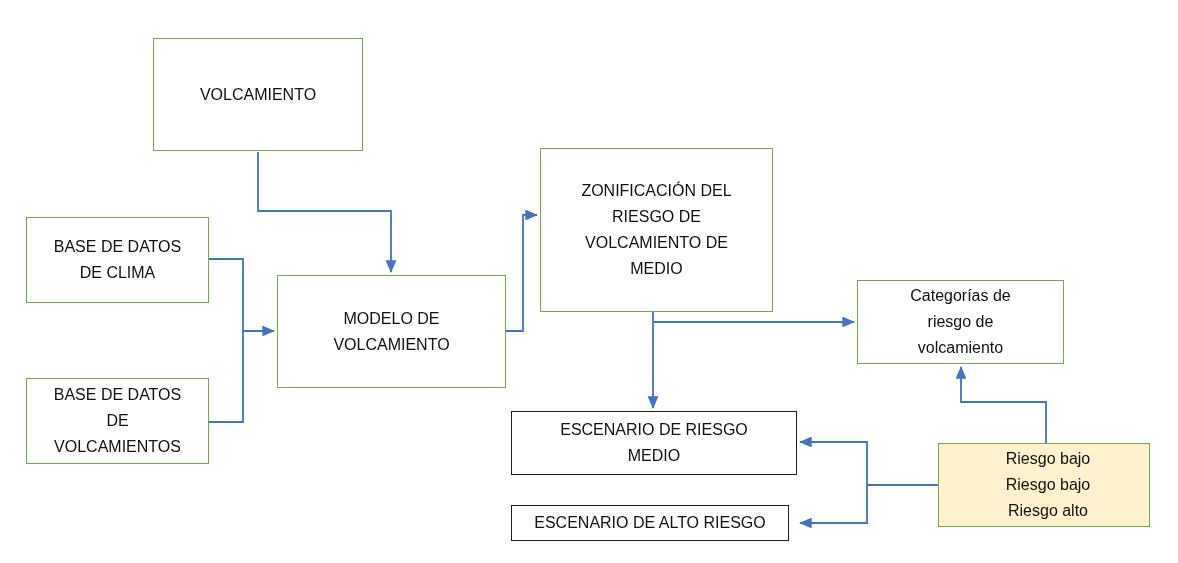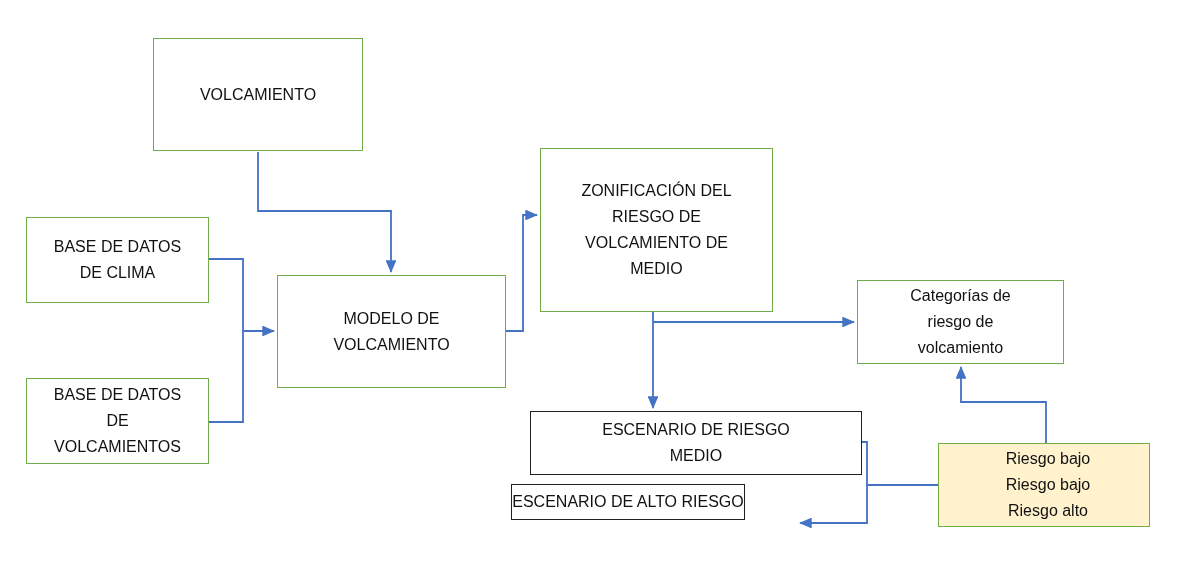--- a/index.html
+++ b/index.html
@@ -40,22 +40,22 @@
   .node.black-border { border-color: var(--box_border_black); border-width: 1.4px; }
   .node.highlight { background: var(--highlight_fill); }
 
   
   #n-probabilidad      { left: 153px; top: 38px;  width: 210px; height: 113px; }
   #n-base-clima        { left: 26px;  top: 217px; width: 183px; height: 86px; }
   #n-base-volcamientos { left: 26px;  top: 378px; width: 183px; height: 86px; }
   #n-modelo            { left: 277px; top: 275px; width: 229px; height: 113px; justify-content: center; }
   #n-zonificacion      { left: 540px; top: 148px; width: 233px; height: 164px; line-height: 26px; }
   #n-categorias        { left: 857px; top: 280px; width: 207px; height: 84px; }
-  #n-escenario-medio   { left: 530px; top: 411px; width: 332px; height: 64px; }
-  #n-escenario-alto    { left: 511px; top: 484px; width: 234px; height: 36px; }
+  #n-escenario-medio   { left: 511px; top: 411px; width: 286px; height: 64px; }
+  #n-escenario-alto    { left: 511px; top: 505px; width: 278px; height: 36px; }
   #n-riesgo-niveles    { left: 938px; top: 443px; width: 212px; height: 84px; padding-left: 8px; }
 
   #connector-layer {
     position: absolute;
     left: 0; top: 0;
     width: 1178px;
     height: 563px;
     z-index: 1;
   }
   #connector-layer path {

